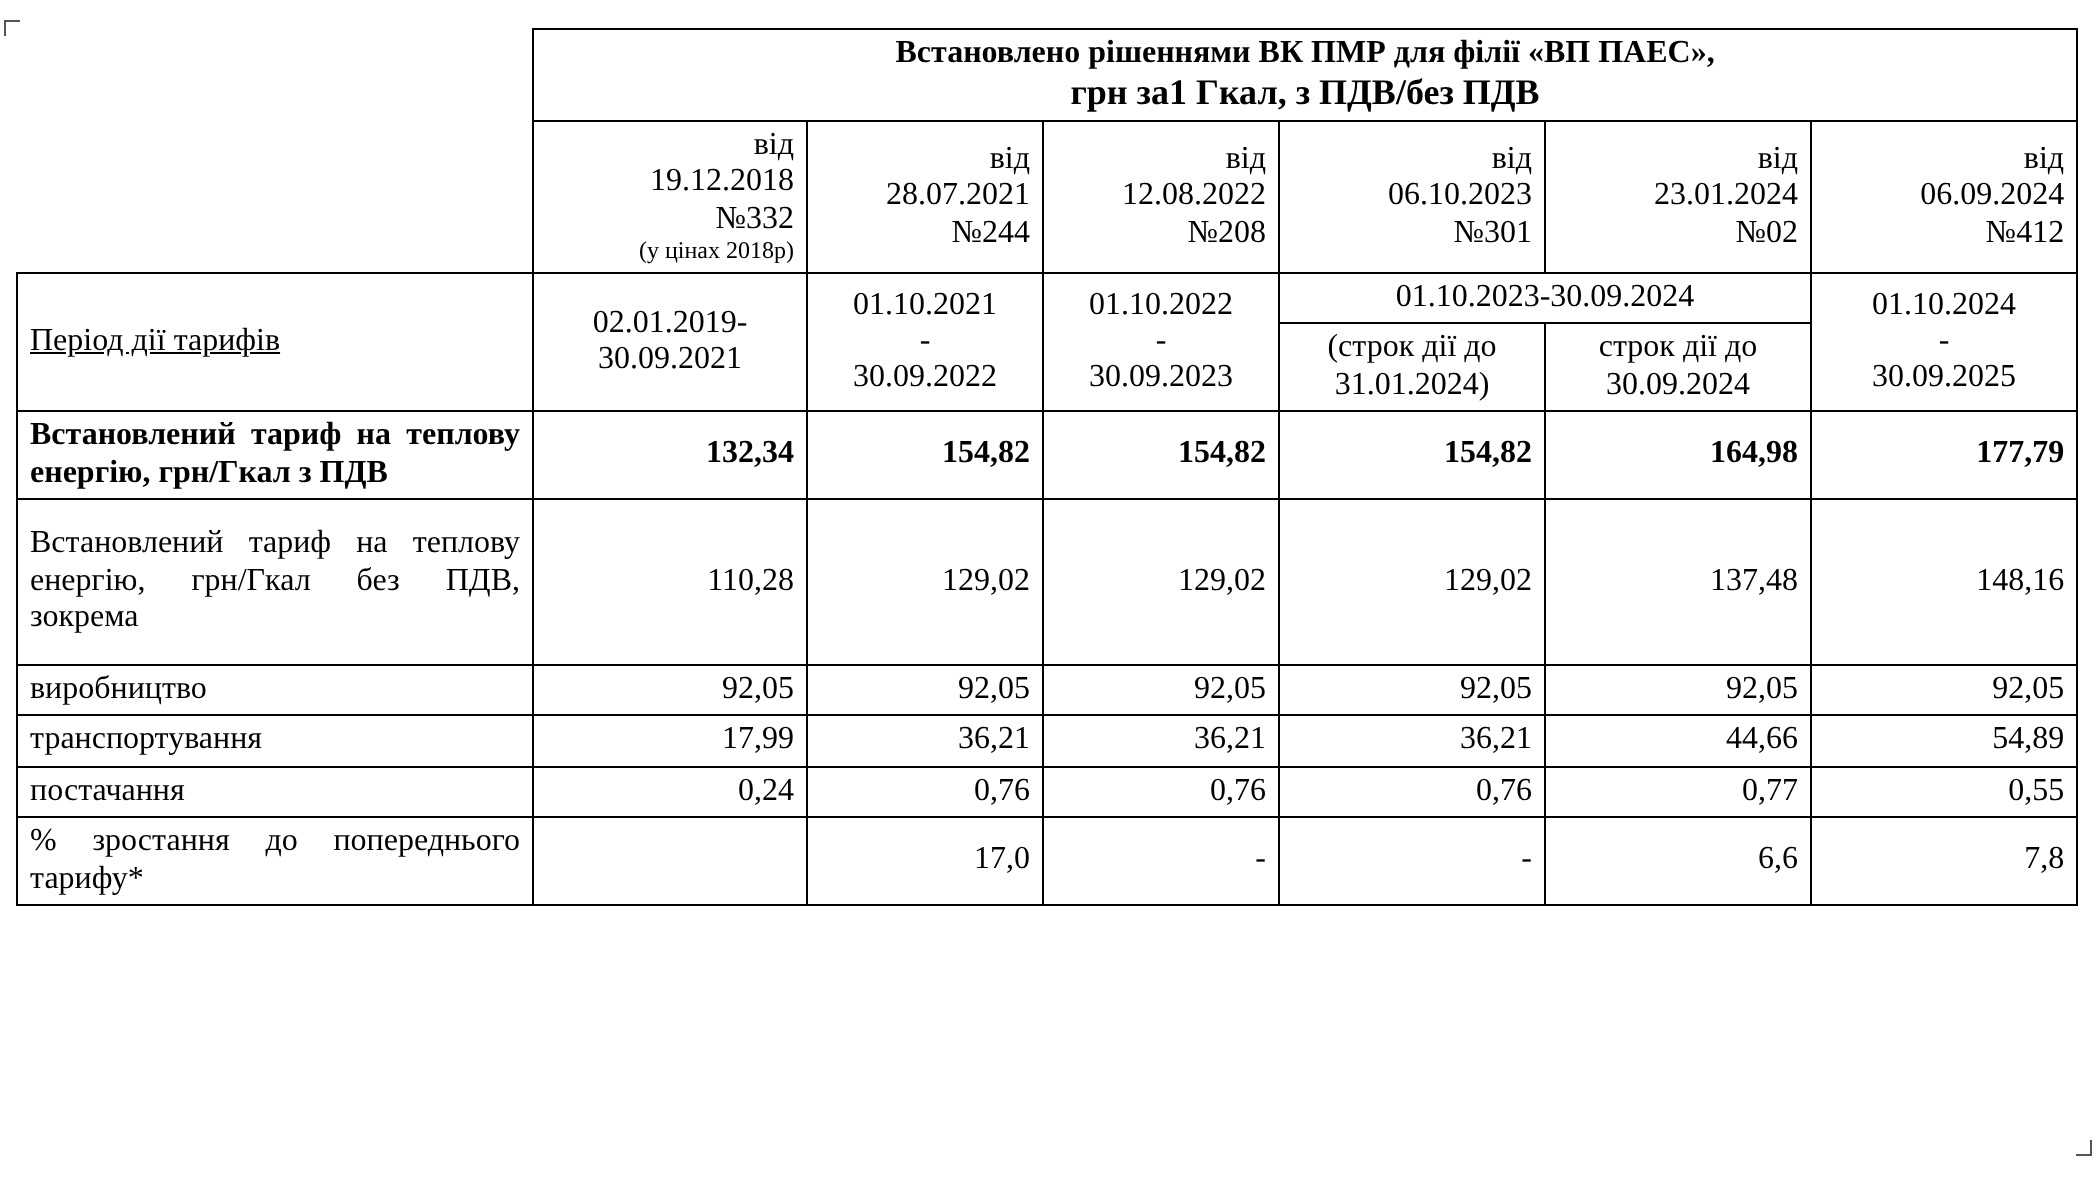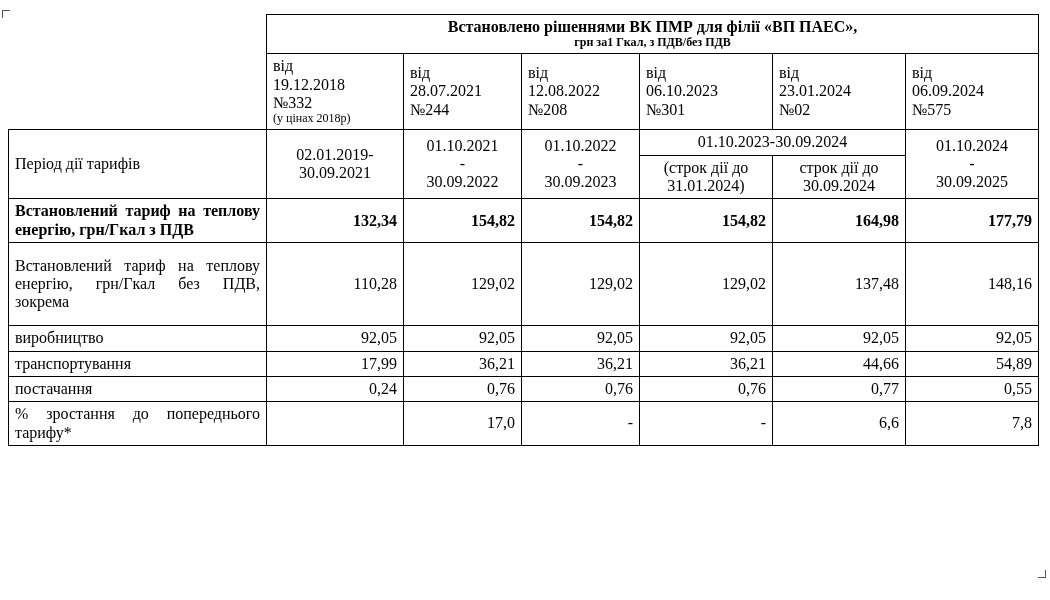--- a/index.html
+++ b/index.html
@@ -49,34 +49,35 @@
   }
   .bigheader {
     text-align: center;
     font-weight: bold;
     font-size: 20px;
     line-height: 1.25;
     padding: 8px 6px;
   }
   .bigheader .sub {
     font-weight: bold;
-    font-size: 12px;
+    font-size: 18px;
   }
   .dateh {
-    text-align: left;
+    text-align: right;
     font-size: 17px;
     line-height: 1.3;
     padding: 6px 4px;
   }
   .dateh .tiny {
     font-size: 12px;
   }
   .rowlabel {
     font-size: 17px;
     text-align: left;
+    text-decoration: underline;
   }
   .rowlabel-just {
     font-size: 16px;
     text-align: justify;
     text-align-last: left;
     margin-top: 20px;
   }
   .rowlabel-b {
     font-weight: bold;
   }
@@ -173,21 +174,21 @@
           <div>№301</div>
         </td>
         <td class="dateh">
           <div>від</div>
           <div>23.01.2024</div>
           <div>№02</div>
         </td>
         <td class="dateh">
           <div>від</div>
           <div>06.09.2024</div>
-          <div>№575</div>
+          <div>№412</div>
         </td>
       </tr>
 
       <tr>
         <td class="rowlabel" rowspan="2">Період дії тарифів</td>
         <td class="period-cell" rowspan="2">
           <div>02.01.2019-</div>
           <div>30.09.2021</div>
         </td>
         <td class="period-cell" rowspan="2">

